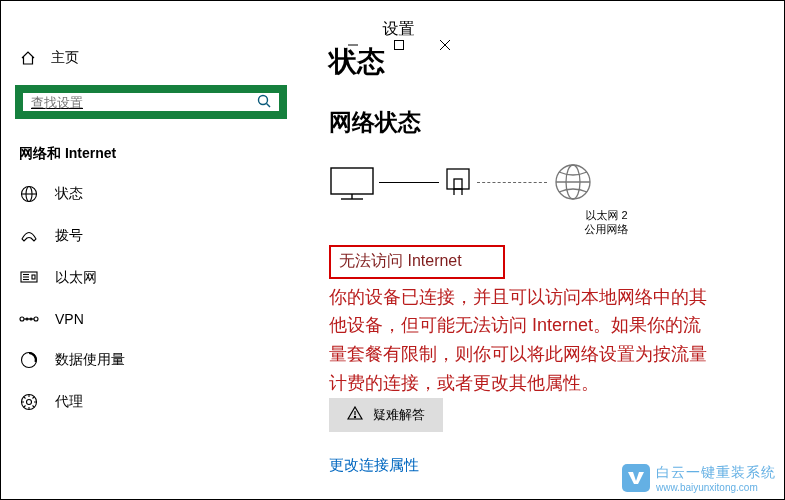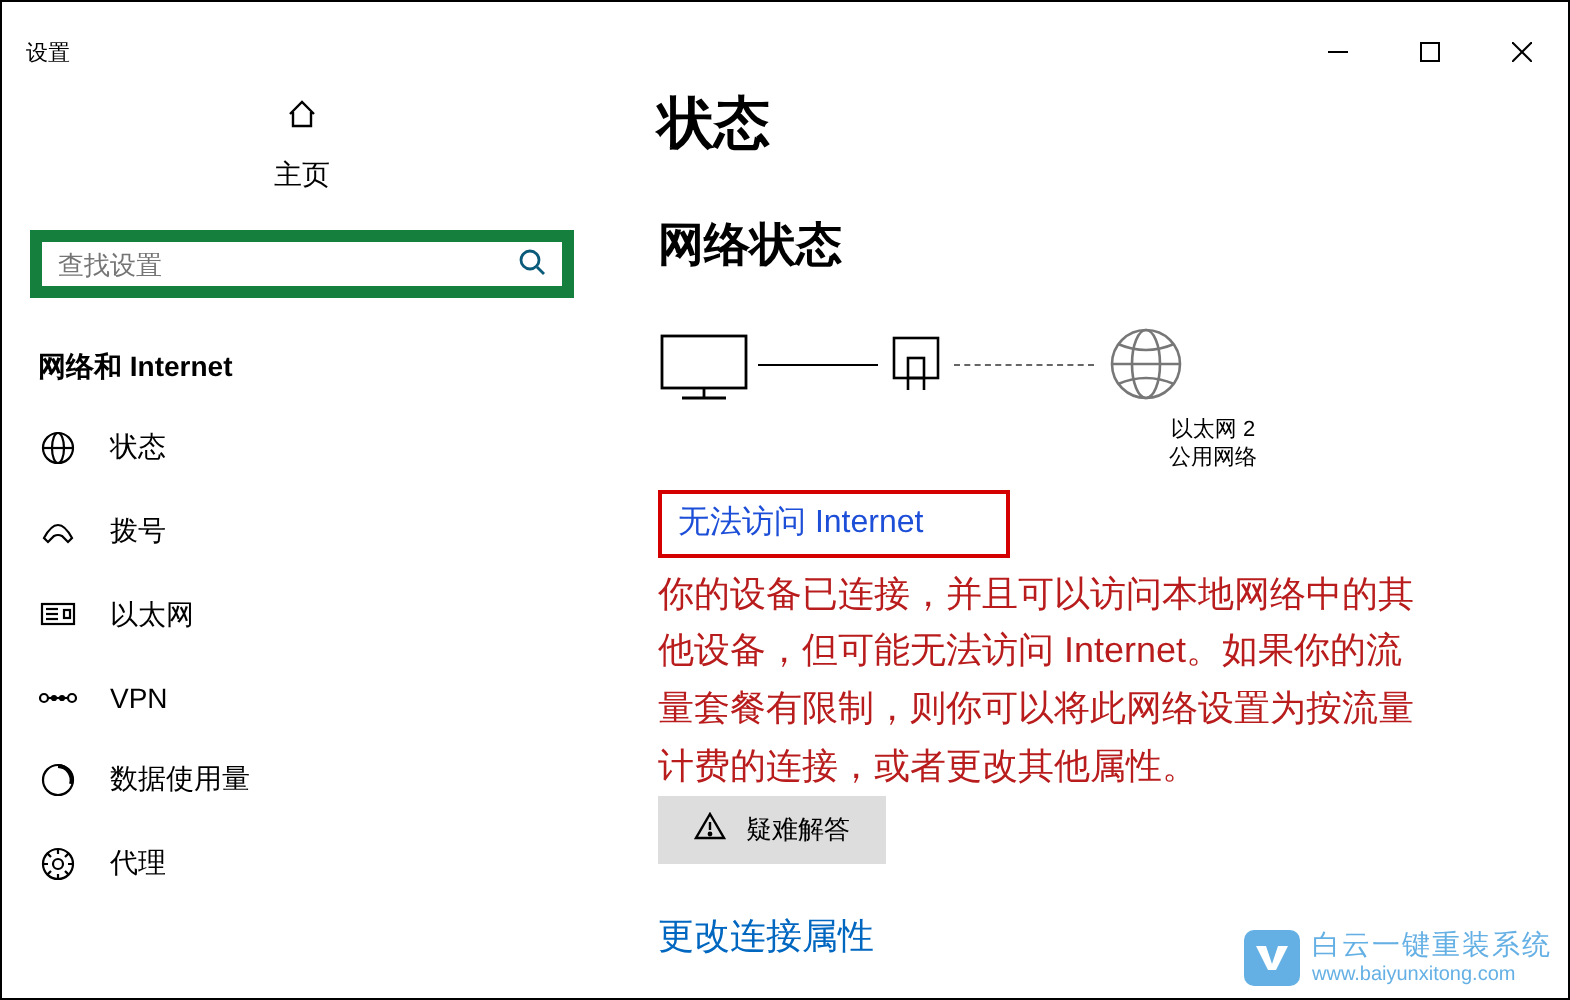--- a/index.html
+++ b/index.html
@@ -1,52 +1,52 @@
 <!DOCTYPE html>
 <html><head>
 <meta charset="utf-8">
 <style>
   * { box-sizing: border-box; margin: 0; padding: 0; }
   body { font-family: "Microsoft YaHei", "Segoe UI", sans-serif; font-size: 14px; color: #000; background: #fff; overflow: hidden; }
   .window { width: 785px; height: 500px; border: 1px solid #000; position: relative; display: flex; flex-direction: column; }
-  .titlebar { height: 32px; display: flex; align-items: center; padding: 18px 0 0 12px; font-size: 11px; }
+  .titlebar { height: 32px; display: flex; align-items: center; padding: 18px 0 0 12px; font-size: 16px; flex-direction: column; }
   .titlebar .title { flex: 1; }
   .win-controls { display: flex; height: 32px; }
   .win-btn { width: 46px; display: flex; align-items: center; justify-content: center; font-size: 12px; cursor: default; }
   .win-btn svg { display: block; }
   .body { flex: 1; display: flex; overflow: hidden; }
   .sidebar { width: 300px; padding: 8px 14px 0 14px; }
-  .home-row { display: flex; align-items: center; gap: 14px; padding: 8px 4px; font-size: 14px; flex-direction: column; }
+  .home-row { display: flex; align-items: center; gap: 14px; padding: 8px 4px; font-size: 14px; }
   .home-row .icon { width: 18px; display: flex; justify-content: center; }
   .search-wrap { margin-top: 10px; }
-  .search-box { display: flex; align-items: center; border: 6px solid #15803d; height: 34px; padding: 0 8px 0 8px; }
+  .search-box { display: flex; align-items: center; border: 8px solid #15803d; height: 34px; padding: 0 8px 0 8px; text-decoration: underline; }
   .search-box input { flex: 1; border: none; outline: none; font-size: 13px; color: #666; background: transparent; }
   .search-box .mag { color: #0a5a7a; font-size: 14px; }
   .section-head { font-weight: 700; margin: 26px 0 4px 4px; font-size: 14px; }
   .nav-list { margin-top: 10px; }
   .nav-item { display: flex; align-items: center; gap: 16px; padding: 12px 4px; font-size: 14px; cursor: default; }
   .nav-item .icon { width: 20px; display: flex; justify-content: center; color: #333; }
   .content { flex: 1; padding: 10px 20px 0 28px; position: relative; }
   .h1 { font-size: 28px; font-weight: 600; margin-bottom: 26px; }
   .h2 { font-size: 23px; font-weight: 600; margin-bottom: 22px; }
   .diagram { display: flex; align-items: center; gap: 4px; margin-bottom: 4px; }
   .d-pc { width: 46px; height: 32px; position: relative; }
   .d-line { width: 60px; border-top: 1.5px solid #000; }
   .d-dashed { width: 70px; border-top: 1.5px dashed #666; }
   .d-router { width: 30px; }
   .d-globe { width: 44px; height: 44px; display:flex; align-items:center; justify-content:center; }
   .d-labels { font-size: 11px; text-align: center; margin-left: 120px; line-height: 1.3; margin-bottom: 8px; }
   .highlight-box { border: 2px solid #d40000; width: 176px; height: 34px; display: flex; align-items: center; padding: 0 8px; }
-  .err-title { color: #1d4ed8; font-size: 16px; font-weight: 500; }
+  .err-title { color: #7f1d1d; font-size: 16px; font-weight: 500; }
   .desc { font-size: 18px; line-height: 1.6; color: #b91c1c; margin-top: 4px; max-width: 380px; }
   .troubleshoot { display: inline-flex; align-items: center; gap: 10px; background: #ddd; padding: 8px 18px; font-size: 13px; }
-  .link { color: #0067c0; font-size: 18px; margin-top: 24px; cursor: default; }
+  .link { color: #0067c0; font-size: 15px; margin-top: 24px; cursor: default; }
   .link + .link { margin-top: 24px; text-decoration: underline; }
   
-  .watermark { position: absolute; right: 8px; bottom: 6px; display: flex; align-items: center; gap: 6px; color: #4aa3e0; font-size: 14px; letter-spacing: 1px; opacity: 0.85; }
+  .watermark { position: absolute; right: 8px; bottom: 6px; display: flex; gap: 6px; color: #4aa3e0; font-size: 14px; letter-spacing: 1px; opacity: 0.85; }
   .wm-icon { width: 28px; height: 28px; background: #4aa3e0; border-radius: 5px; display: flex; align-items: center; justify-content: center; color: #fff; }
 </style>
 </head>
 <body>
 
 <div class="window">
   <div class="titlebar">
     <span class="title">设置</span>
     <div class="win-controls">
       <div class="win-btn">

